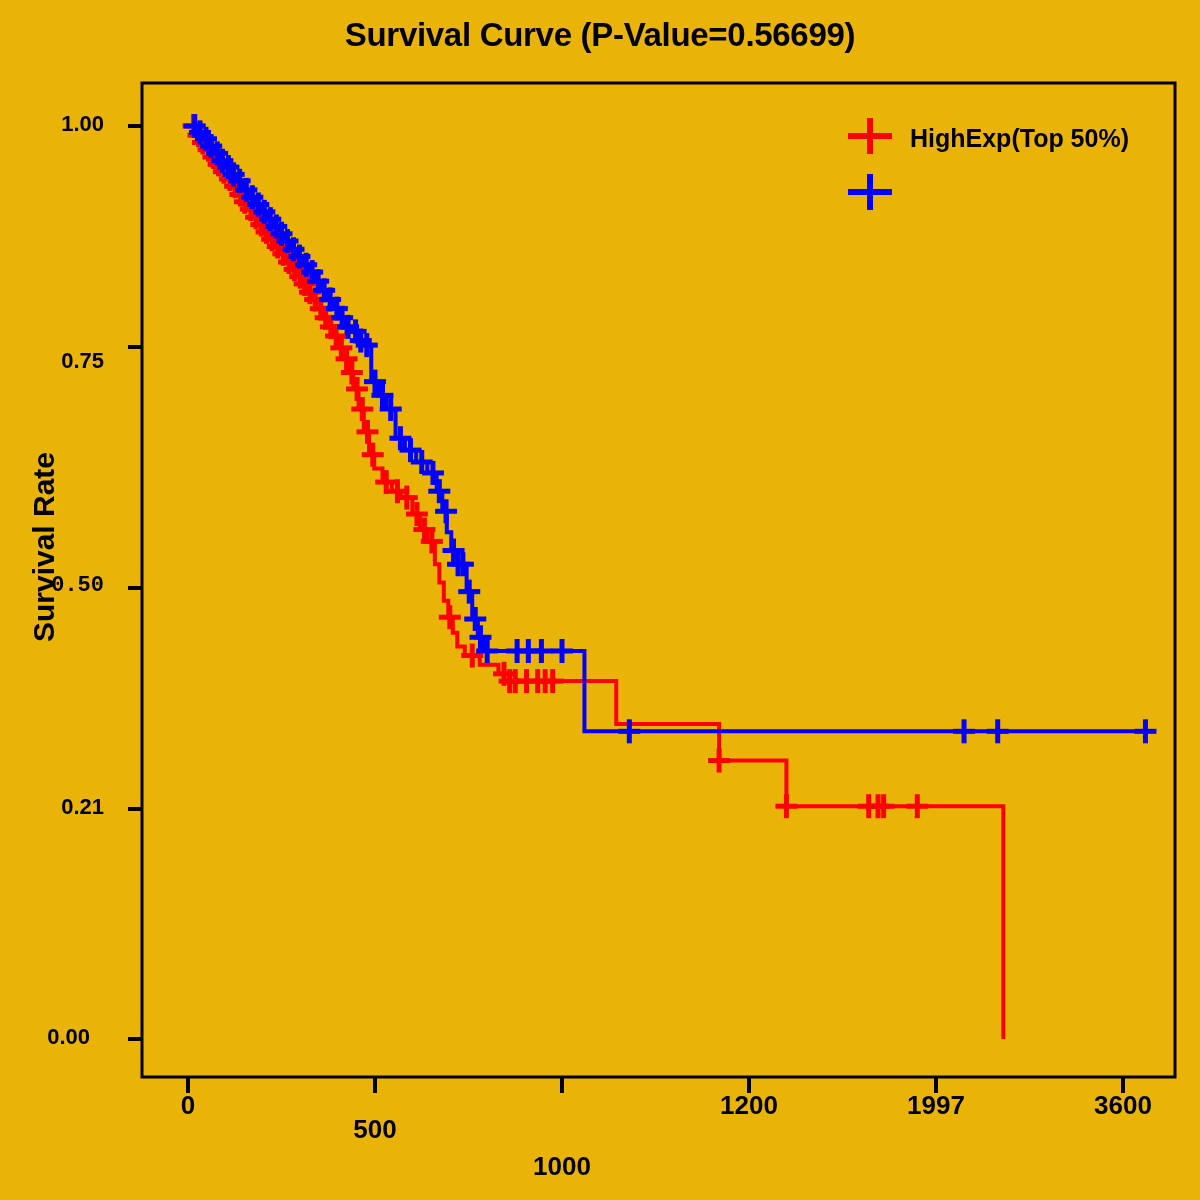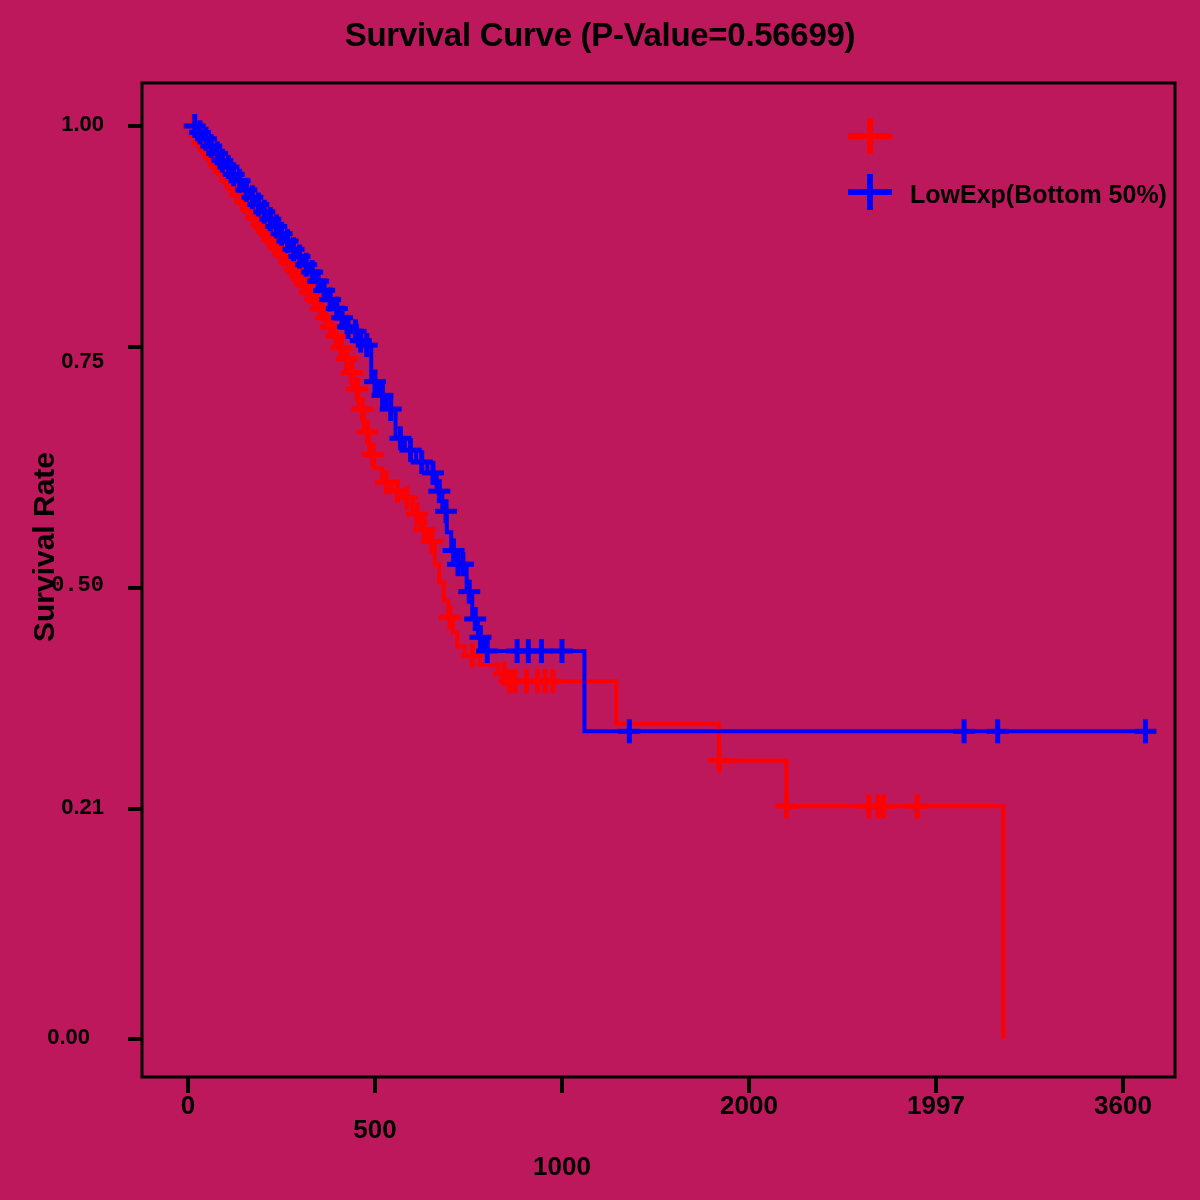--- a/index.html
+++ b/index.html
@@ -10,21 +10,21 @@
   body {
     width: 1200px;
     height: 1200px;
     font-family: "Liberation Sans", sans-serif;
     overflow: hidden;
   }
   #figure {
     position: relative;
     width: 1200px;
     height: 1200px;
-    background: #be185d;
+    background: #eab308;
   }
   #chart-title {
     position: absolute;
     left: 0;
     top: 16px;
     width: 1200px;
     text-align: center;
     font-size: 33px;
     font-weight: bold;
     color: #000000;
@@ -93,25 +93,25 @@
 
   <div class="tick-label-y" style="left:14px; top:111px;">1.00</div>
   <div class="tick-label-y" style="left:14px; top:348px;">0.75</div>
   <div class="tick-label-y" style="left:14px; top:573px;font-family:Liberation Mono, monospace;">0.50</div>
   <div class="tick-label-y" style="left:14px; top:794px;">0.21</div>
   <div class="tick-label-y" style="left:0; top:1024px;">0.00</div>
 
   <div class="tick-label-x" style="left:128px;  top:1090px;">0</div>
   <div class="tick-label-x" style="left:315px;  top:1090px;margin-top:24px;">500</div>
   <div class="tick-label-x" style="left:502px;  top:1151px;">1000</div>
-  <div class="tick-label-x" style="left:689px;  top:1090px;">2000</div>
+  <div class="tick-label-x" style="left:689px;  top:1090px;">1200</div>
   <div class="tick-label-x" style="left:876px;  top:1090px;">1997</div>
   <div class="tick-label-x" style="left:1063px; top:1090px;">3600</div>
 
-  <div class="legend-text" style="position:absolute; left:910px; top:180px;">LowExp(Bottom 50%)</div>
+  <div class="legend-text" style="position:absolute; left:910px; top:124px;">HighExp(Top 50%)</div>
 
   <svg id="plot" width="1200" height="1200" viewBox="0 0 1200 1200" style="position:absolute; left:0; top:0;">
 
     <rect x="142" y="83" width="1033" height="994" fill="none" stroke="#000000" stroke-width="3"></rect>
 
     <g stroke="#000000" stroke-width="4">
       <line x1="128" y1="126" x2="142" y2="126"></line>
       <line x1="128" y1="347" x2="142" y2="347"></line>
       <line x1="128" y1="588" x2="142" y2="588"></line>
       <line x1="128" y1="809" x2="142" y2="809"></line>

